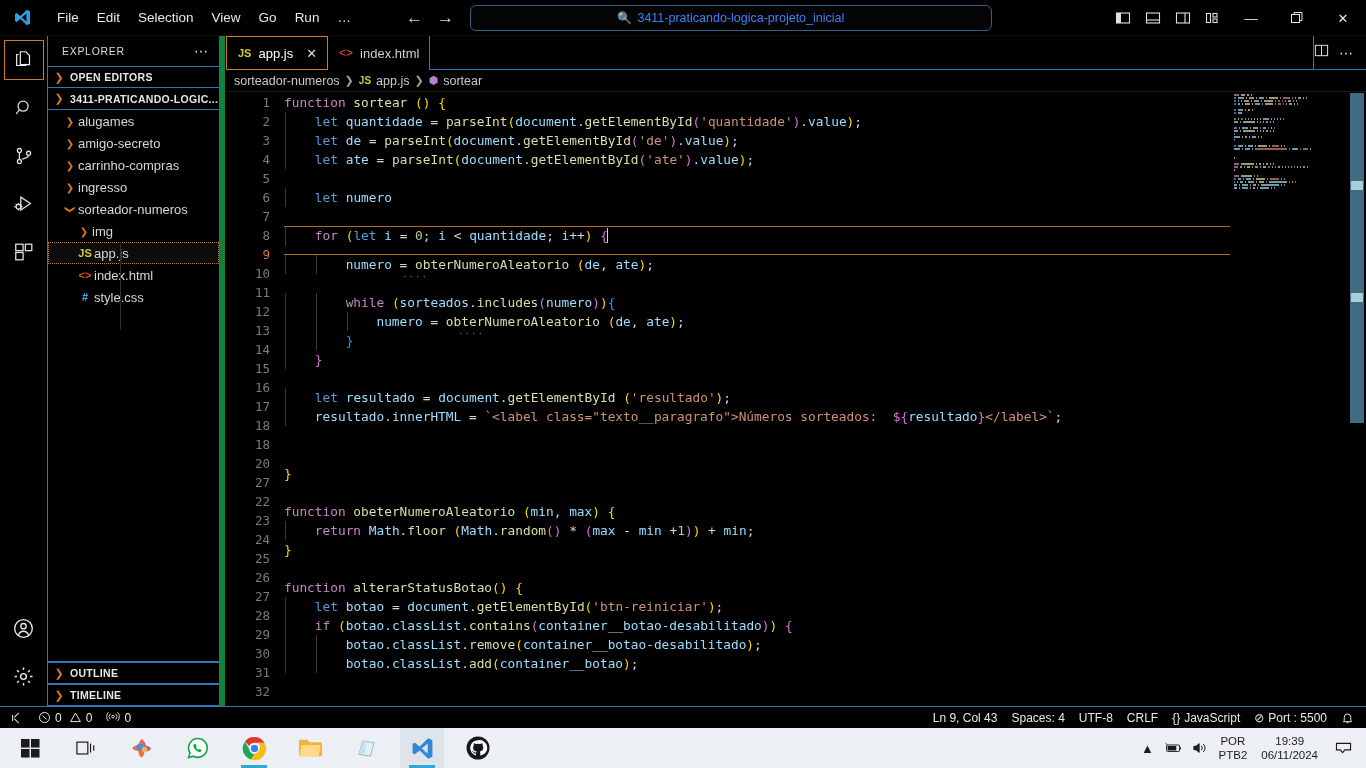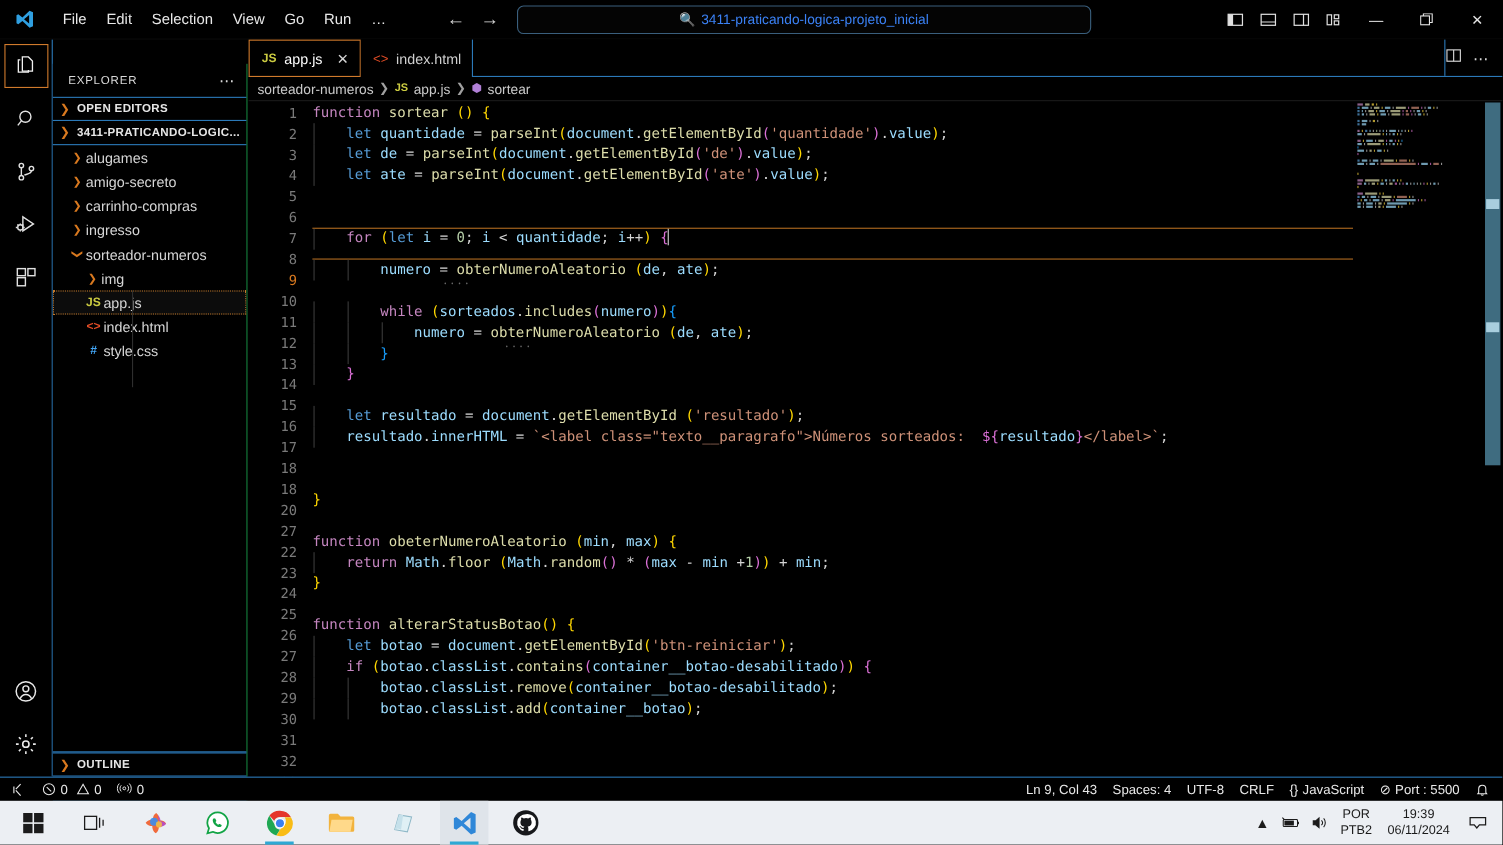--- a/index.html
+++ b/index.html
@@ -50,22 +50,22 @@
   .act-icon.active .act-box {
     border: 1.5px solid #d07a2c; width: 40px; height: 40px;
     display: flex; align-items: center; justify-content: center;
   }
   .act-box { width: 40px; height: 40px; display: flex; align-items: center; justify-content: center; }
   #act-bottom { margin-top: auto; display: flex; flex-direction: column; align-items: center; padding-bottom: 6px; }
 
   
   #sidebar {
     position: absolute; top: 36px; left: 48px; width: 177px; height: 670px;
-    background: #000; border-right: 1px solid #15803d;
-    display: flex; flex-direction: column; margin-top: 22px;
+    background: #000; border-right: 6px solid #15803d;
+    display: flex; flex-direction: column;
   }
   #sidebar-head {
     height: 30px; display: flex; align-items: center; justify-content: space-between;
     padding: 0 10px 0 14px;
   }
   #sidebar-title { font-size: 10.5px; letter-spacing: .7px; color: #d9d9d9; font-weight: 400; }
   #sidebar-dots { color: #d9d9d9; font-size: 14px; letter-spacing: 1px; cursor: default; }
   .section-head {
     height: 22px; display: flex; align-items: center; gap: 4px;
     border-top: 1px solid #2b79b8; border-bottom: 1px solid #2b79b8;
@@ -453,20 +453,21 @@
         <div class="ln">31</div>
         <div class="ln">32</div>
         <div class="ln">33</div>
       </div>
     <div id="code">
         <div class="cl"><span class="kw">function</span><span class="txt"> </span><span class="fn">sortear</span><span class="txt"> </span><span class="pn1">()</span><span class="txt"> </span><span class="pn1">{</span></div>
         <div class="cl"><span class="txt">    </span><span class="kw2">let</span><span class="txt"> </span><span class="var">quantidade</span><span class="txt"> </span><span class="op">=</span><span class="txt"> </span><span class="fn">parseInt</span><span class="pn1">(</span><span class="var">document</span><span class="txt">.</span><span class="fn">getElementById</span><span class="pn2">(</span><span class="str">'quantidade'</span><span class="pn2">)</span><span class="txt">.</span><span class="prop">value</span><span class="pn1">)</span><span class="txt">;</span><div class="ind" style="left: 1px;"></div></div>
         <div class="cl"><span class="txt">    </span><span class="kw2">let</span><span class="txt"> </span><span class="var">de</span><span class="txt"> </span><span class="op">=</span><span class="txt"> </span><span class="fn">parseInt</span><span class="pn1">(</span><span class="var">document</span><span class="txt">.</span><span class="fn">getElementById</span><span class="pn2">(</span><span class="str">'de'</span><span class="pn2">)</span><span class="txt">.</span><span class="prop">value</span><span class="pn1">)</span><span class="txt">;</span><div class="ind" style="left: 1px;"></div></div>
         <div class="cl"><span class="txt">    </span><span class="kw2">let</span><span class="txt"> </span><span class="var">ate</span><span class="txt"> </span><span class="op">=</span><span class="txt"> </span><span class="fn">parseInt</span><span class="pn1">(</span><span class="var">document</span><span class="txt">.</span><span class="fn">getElementById</span><span class="pn2">(</span><span class="str">'ate'</span><span class="pn2">)</span><span class="txt">.</span><span class="prop">value</span><span class="pn1">)</span><span class="txt">;</span><div class="ind" style="left: 1px;"></div></div>
         <div class="cl"></div>
+        <div class="cl"><span class="txt">    </span><span class="kw2">let</span><span class="txt"> </span><span class="var">numero</span><div class="ind" style="left: 1px;"></div></div>
         <div class="cl"></div>
         <div class="cl current"><span class="txt">    </span><span class="kw">for</span><span class="txt"> </span><span class="pn1">(</span><span class="kw2">let</span><span class="txt"> </span><span class="var">i</span><span class="txt"> </span><span class="op">=</span><span class="txt"> </span><span class="num">0</span><span class="txt">; </span><span class="var">i</span><span class="txt"> </span><span class="op">&lt;</span><span class="txt"> </span><span class="var">quantidade</span><span class="txt">; </span><span class="var">i</span><span class="op">++</span><span class="pn1">)</span><span class="txt"> </span><span class="pn2">{</span><span class="cursor"></span><div class="ind" style="left: 1px;"></div></div>
         <div class="cl"><span class="txt">        </span><span class="var">numero</span><span class="txt"> </span><span class="op">=</span><span class="txt"> </span><span class="fn">obterNumeroAleatorio</span><span class="txt"> </span><span class="pn1">(</span><span class="var">de</span><span class="txt">, </span><span class="var">ate</span><span class="pn1">)</span><span class="txt">;</span><div class="ind" style="left: 1px;"></div><div class="ind" style="left: 31.88px;"></div><div class="dots-marker" style="left: 118px; top: 9px;">․․․․</div></div>
         <div class="cl"></div>
         <div class="cl"><span class="txt">        </span><span class="kw">while</span><span class="txt"> </span><span class="pn1">(</span><span class="var">sorteados</span><span class="txt">.</span><span class="fn">includes</span><span class="pn2">(</span><span class="var">numero</span><span class="pn2">)</span><span class="pn1">)</span><span class="pn3">{</span><div class="ind" style="left: 1px;"></div><div class="ind" style="left: 31.88px;"></div></div>
         <div class="cl"><span class="txt">            </span><span class="var">numero</span><span class="txt"> </span><span class="op">=</span><span class="txt"> </span><span class="fn">obterNumeroAleatorio</span><span class="txt"> </span><span class="pn1">(</span><span class="var">de</span><span class="txt">, </span><span class="var">ate</span><span class="pn1">)</span><span class="txt">;</span><div class="ind" style="left: 1px;"></div><div class="ind" style="left: 31.88px;"></div><div class="ind" style="left: 62.76px;"></div><div class="dots-marker" style="left: 174px; top: 9px;">․․․․</div></div>
         <div class="cl"><span class="txt">        </span><span class="pn3">}</span><div class="ind" style="left: 1px;"></div><div class="ind" style="left: 31.88px;"></div></div>
         <div class="cl"><span class="txt">    </span><span class="pn2">}</span><div class="ind" style="left: 1px;"></div></div>
         <div class="cl"></div>
         <div class="cl"><span class="txt">    </span><span class="kw2">let</span><span class="txt"> </span><span class="var">resultado</span><span class="txt"> </span><span class="op">=</span><span class="txt"> </span><span class="var">document</span><span class="txt">.</span><span class="fn">getElementById</span><span class="txt"> </span><span class="pn1">(</span><span class="str">'resultado'</span><span class="pn1">)</span><span class="txt">;</span><div class="ind" style="left: 1px;"></div></div>

